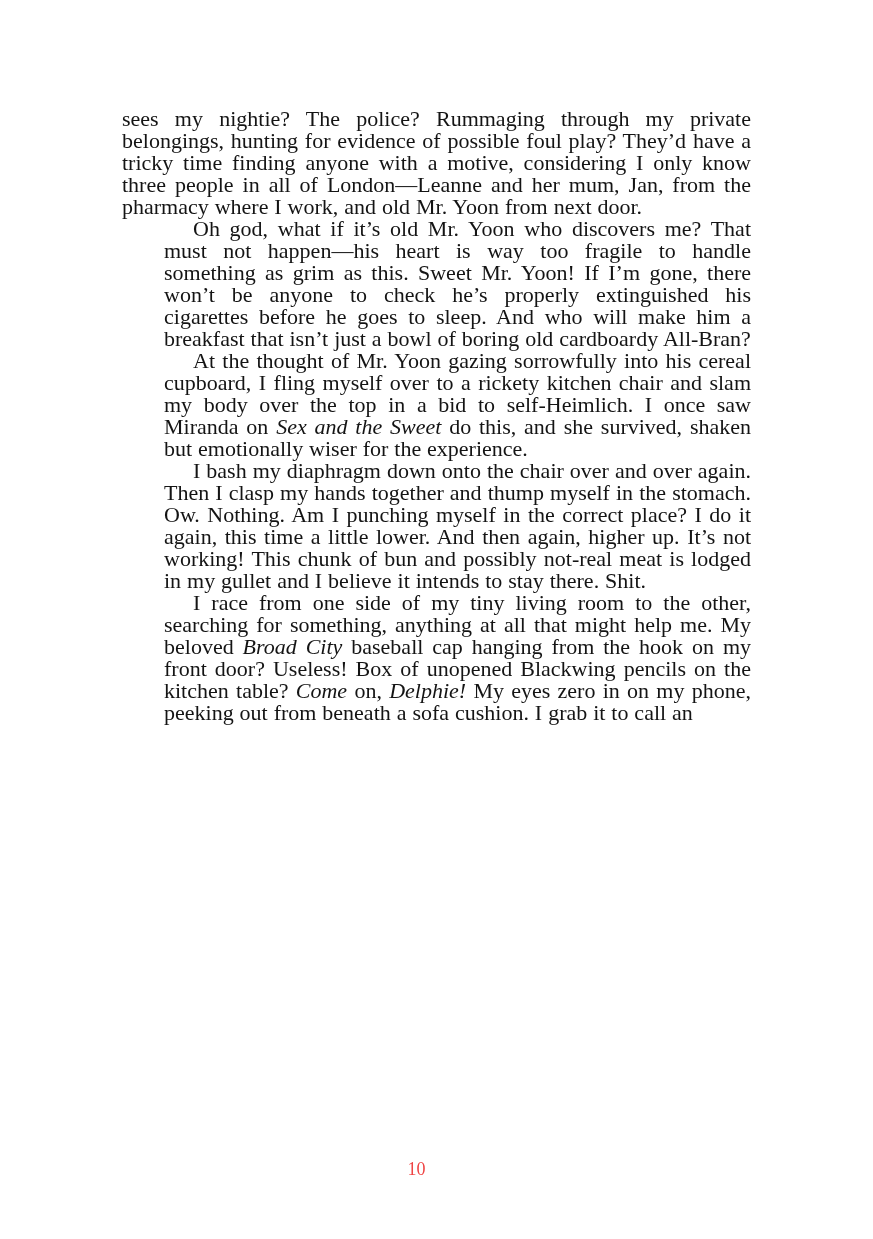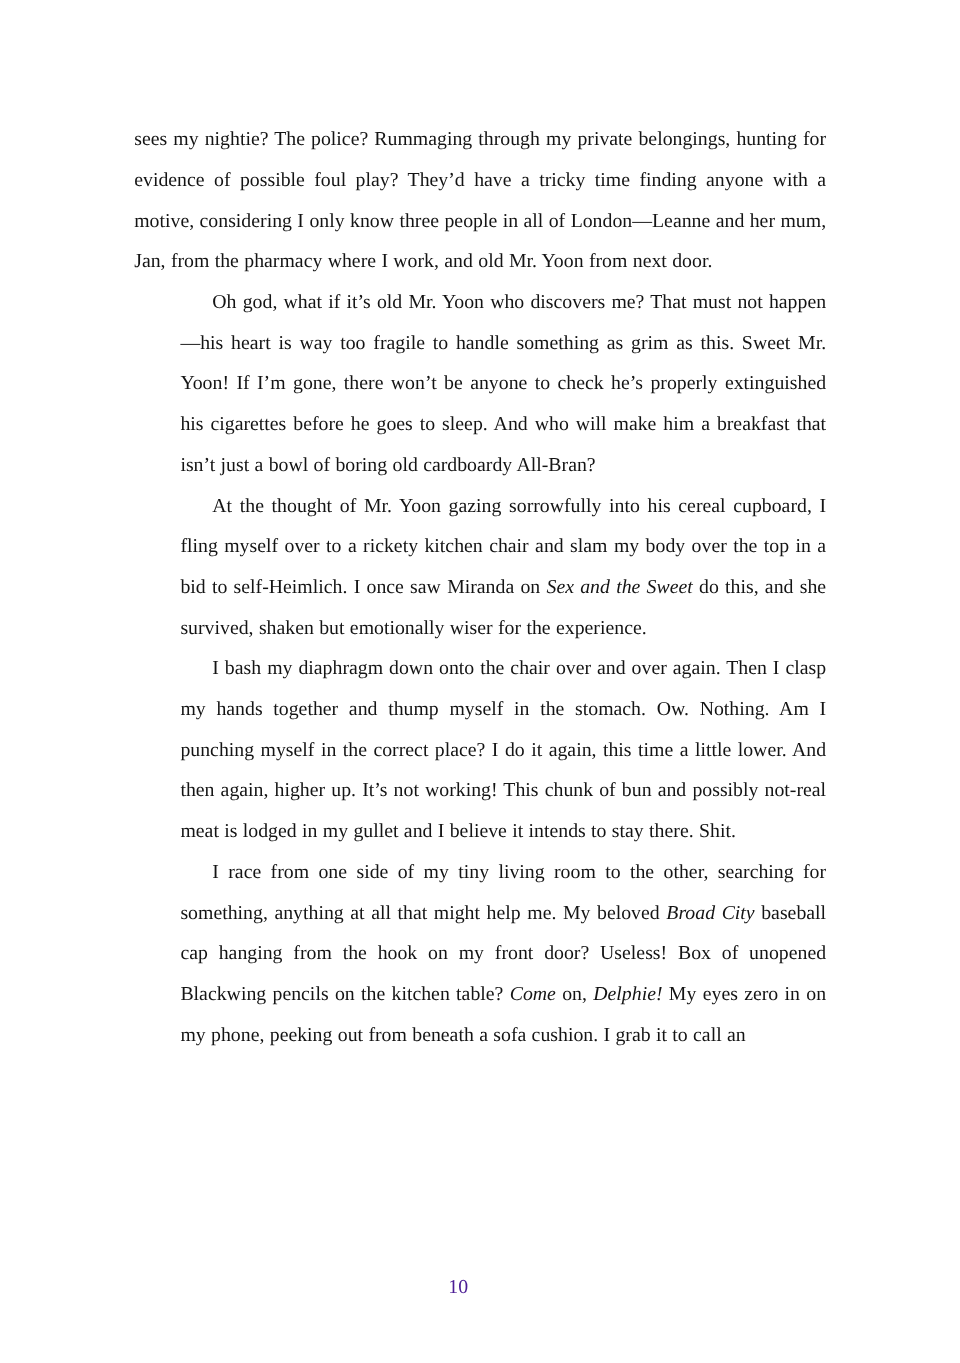--- a/index.html
+++ b/index.html
@@ -26,22 +26,22 @@
   }
   .text-block {
     position: absolute;
     left: 122px;
     top: 108px;
     width: 629px;
   }
   p.para {
     margin: 0;
     padding: 0;
-    font-size: 18px;
-    line-height: 37px;
+    font-size: 22px;
+    line-height: 22px;
     text-align: justify;
     text-justify: inter-word;
     word-spacing: 0.02em;
     hyphens: manual;
     -webkit-hyphens: manual;
   }
   p.para.indented {
     text-indent: 29px;
     margin-left: 42px;
   }
@@ -49,21 +49,21 @@
     font-style: italic;
   }
   .page-number {
     position: absolute;
     left: 0;
     top: 1157px;
     width: 833px;
     text-align: center;
     font-size: 18px;
     line-height: 24px;
-    color: #4c1d95;
+    color: #ef4444;
   }
 </style>
 </head>
 <body>
 
 <div class="page">
 
   <div class="text-block">
       <p class="para"><span>sees my nightie? The police? Rummaging through my private belongings, hunting for evidence of possible foul play? They’d have a tricky time finding anyone with a motive, considering I only know three people in all of London—Leanne and her mum, Jan, from the pharmacy where I work, and old Mr. Yoon from next door.</span></p>
       <p class="para indented"><span>Oh god, what if it’s old Mr. Yoon who discovers me? That must not happen—his heart is way too fragile to handle something as grim as this. Sweet Mr. Yoon! If I’m gone, there won’t be anyone to check he’s properly extinguished his cigarettes before he goes to sleep. And who will make him a breakfast that isn’t just a bowl of boring old cardboardy All-Bran?</span></p>

